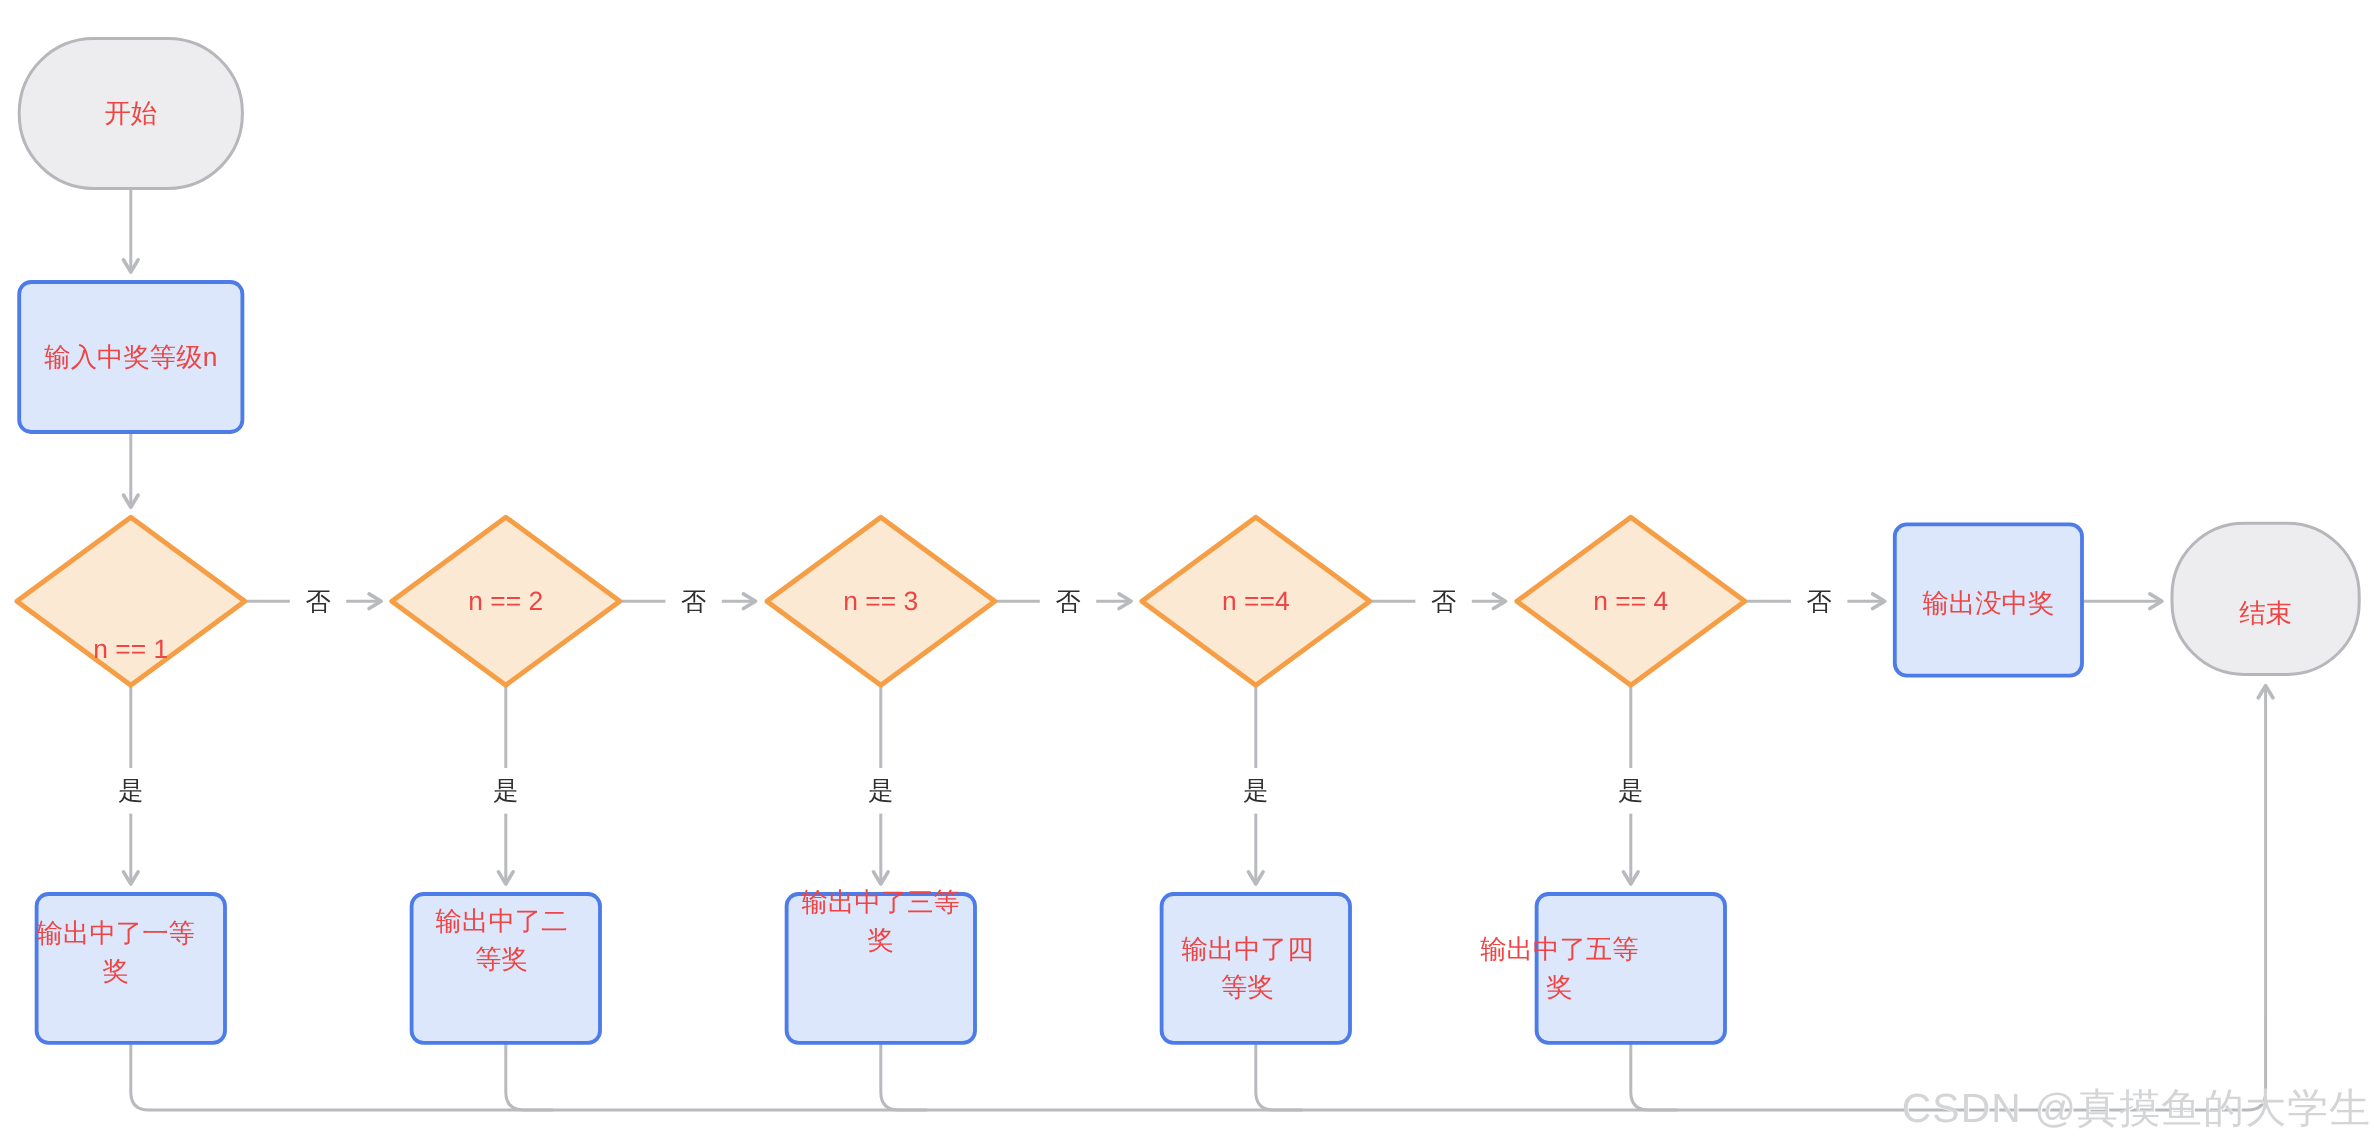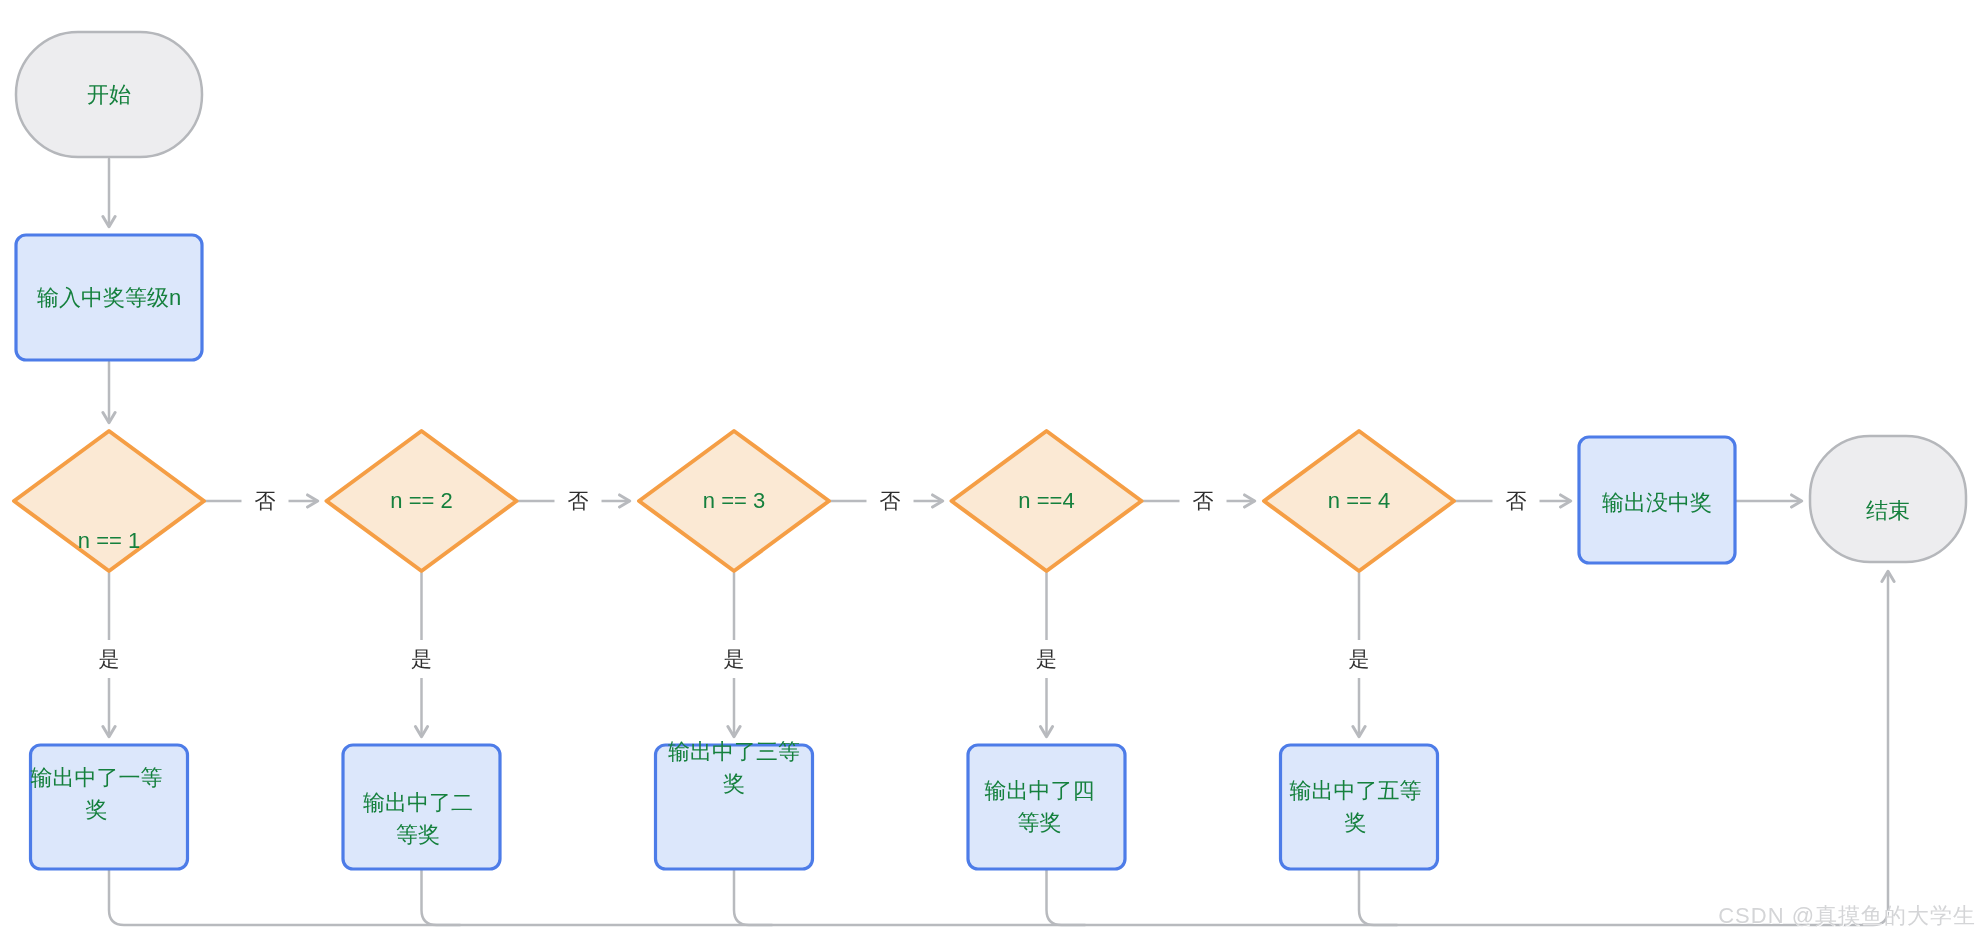--- a/index.html
+++ b/index.html
@@ -22,40 +22,40 @@
     height: 949px;
   }
   .node-label {
     position: absolute;
     display: flex;
     align-items: center;
     justify-content: center;
     text-align: center;
     font-size: 22px;
     line-height: 1.45;
-    color: #15803d;
+    color: #ef4444;
     box-sizing: border-box;
   }
   .wrap-label {
     padding: 0 11px;
   }
   .edge-label {
     position: absolute;
     transform: translate(-50%, -50%);
     background: #ffffff;
     padding: 5px 13px;
     font-size: 21px;
     color: #2f2f2f;
     white-space: nowrap;
   }
   .watermark {
     position: absolute;
     top: 901px;
     right: 2px;
-    font-size: 22px;
+    font-size: 34px;
     letter-spacing: 1px;
     color: #d4d5d7;
     text-shadow: 1px 1px 0 rgba(255,255,255,0.9);
     white-space: nowrap;
   }
 </style>
 </head>
 <body>
 
 <div class="canvas">
@@ -118,24 +118,24 @@
   <div class="node-label" style="left:341.5px; top:486px; width:160px; height:30px;">n == 2</div>
   <div class="node-label" style="left:654px; top:486px; width:160px; height:30px;">n == 3</div>
   <div class="node-label" style="left:966.5px; top:486px; width:160px; height:30px;">n ==4</div>
   <div class="node-label" style="left:1279px; top:486px; width:160px; height:30px;">n == 4</div>
 
   <div class="node-label" style="left:1579px; top:437px; width:156px; height:132px;">输出没中奖</div>
 
   <div class="node-label" style="left:1810px; top:436px; width:156px; height:150px;font-family:Liberation Serif, serif;">结束</div>
 
   <div class="node-label wrap-label" style="left:18px; top:745px; width:157px; height:97px;">输出中了一等奖</div>
-  <div class="node-label wrap-label" style="left:343px; top:757px; width:150px; height:124px;">输出中了二等奖</div>
+  <div class="node-label wrap-label" style="left:343px; top:722px; width:150px; height:124px;">输出中了二等奖</div>
   <div class="node-label wrap-label" style="left:655.5px; top:706px; width:157px; height:124px;">输出中了三等奖</div>
   <div class="node-label wrap-label" style="left:968px; top:745px; width:143px; height:124px;">输出中了四等奖</div>
-  <div class="node-label wrap-label" style="left:1277px; top:745px; width:157px; height:124px;">输出中了五等奖</div>
+  <div class="node-label wrap-label" style="left:1221px; top:745px; width:157px; height:124px;">输出中了五等奖</div>
 
   <div class="edge-label" style="left:265px; top:501px;">否</div>
   <div class="edge-label" style="left:578px; top:501px;">否</div>
   <div class="edge-label" style="left:890px; top:501px;">否</div>
   <div class="edge-label" style="left:1203px; top:501px;">否</div>
   <div class="edge-label" style="left:1516px; top:501px;">否</div>
 
   <div class="edge-label" style="left:109px; top:659px;">是</div>
   <div class="edge-label" style="left:421.5px; top:659px;">是</div>
   <div class="edge-label" style="left:734px; top:659px;">是</div>

